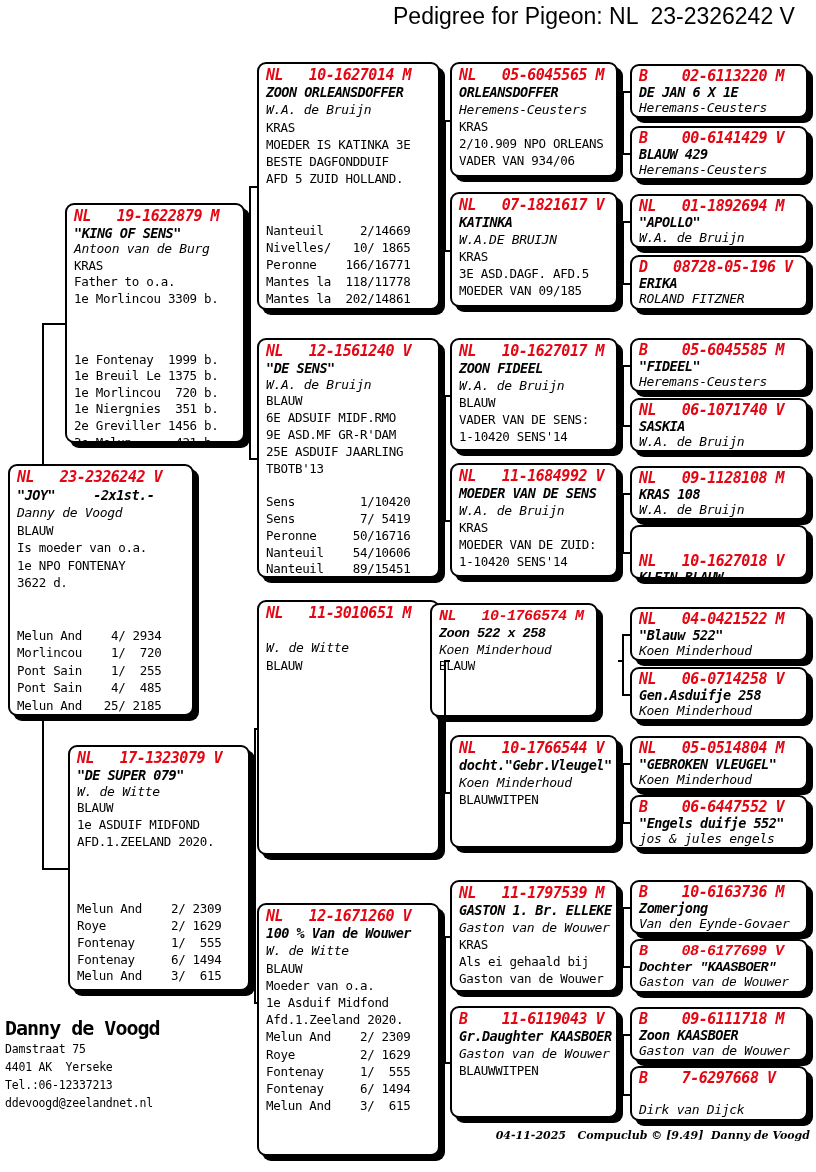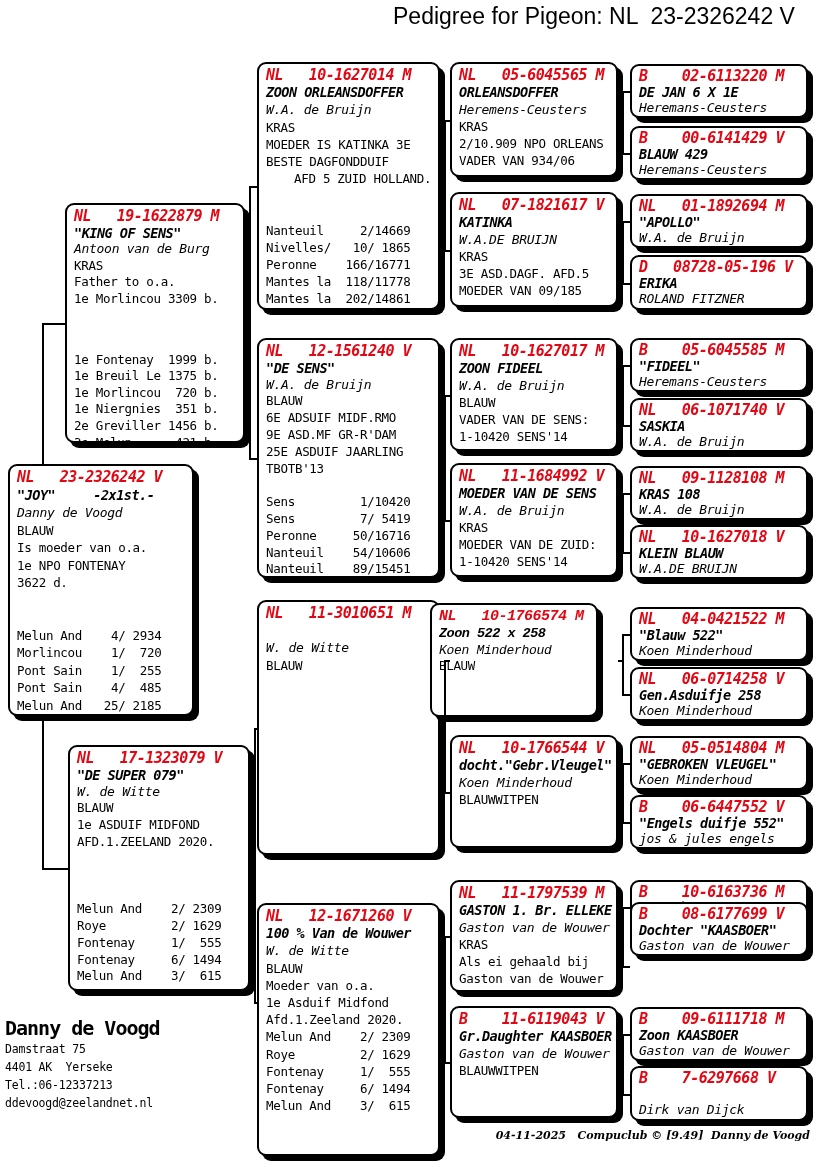--- a/index.html
+++ b/index.html
@@ -85,21 +85,21 @@
       <div class="line result" style="height: 16.8px; line-height: 16.8px;">Fontenay     6/ 1494</div>
       <div class="line result" style="height: 16.8px; line-height: 16.8px;">Melun And    3/  615</div>
     </div>
     <div class="box" style="left: 257px; top: 62px; width: 183px; height: 248px;">
       <div class="line ring" style="height: 17.2px; line-height: 17.2px;">NL   10-1627014 M</div>
       <div class="line name" style="height: 17.2px; line-height: 17.2px;">ZOON ORLEANSDOFFER</div>
       <div class="line fancier" style="height: 17.2px; line-height: 17.2px;">W.A. de Bruijn</div>
       <div class="line plain" style="height: 17.2px; line-height: 17.2px;">KRAS</div>
       <div class="line plain" style="height: 17.2px; line-height: 17.2px;">MOEDER IS KATINKA 3E</div>
       <div class="line plain" style="height: 17.2px; line-height: 17.2px;">BESTE DAGFONDDUIF</div>
-      <div class="line plain" style="height: 17.2px; line-height: 17.2px; margin-left: 28px;">AFD 5 ZUID HOLLAND.</div>
+      <div class="line plain" style="height: 17.2px; line-height: 17.2px;">AFD 5 ZUID HOLLAND.</div>
       <div class="line blank" style="height: 17.2px; line-height: 17.2px;"></div>
       <div class="line blank" style="height: 17.2px; line-height: 17.2px;"></div>
       <div class="line result" style="height: 17.2px; line-height: 17.2px;">Nanteuil     2/14669</div>
       <div class="line result" style="height: 17.2px; line-height: 17.2px;">Nivelles/   10/ 1865</div>
       <div class="line result" style="height: 17.2px; line-height: 17.2px;">Peronne    166/16771</div>
       <div class="line result" style="height: 17.2px; line-height: 17.2px;">Mantes la  118/11778</div>
       <div class="line result" style="height: 17.2px; line-height: 17.2px;">Mantes la  202/14861</div>
     </div>
     <div class="box" style="left: 257px; top: 338px; width: 183px; height: 240px;">
       <div class="line ring" style="height: 16.8px; line-height: 16.8px;">NL   12-1561240 V</div>
@@ -224,21 +224,21 @@
       <div class="line ring" style="height: 15.5px; line-height: 15.5px;">NL   06-1071740 V</div>
       <div class="line name" style="height: 15.5px; line-height: 15.5px;">SASKIA</div>
       <div class="line fancier" style="height: 15.5px; line-height: 15.5px;">W.A. de Bruijn</div>
     </div>
     <div class="box" style="left: 630px; top: 466px; width: 178px; height: 54px;">
       <div class="line ring" style="height: 15.5px; line-height: 15.5px;">NL   09-1128108 M</div>
       <div class="line name" style="height: 15.5px; line-height: 15.5px;">KRAS 108</div>
       <div class="line fancier" style="height: 15.5px; line-height: 15.5px;">W.A. de Bruijn</div>
     </div>
     <div class="box" style="left: 630px; top: 525px; width: 178px; height: 54px;">
-      <div class="line ring" style="height: 15.5px; line-height: 15.5px;">NL   10-1627018 V</div>
+      <div class="line ring" style="height: 15.5px; line-height: 15.5px; margin-top: 24px;">NL   10-1627018 V</div>
       <div class="line name" style="height: 15.5px; line-height: 15.5px;">KLEIN BLAUW</div>
       <div class="line fancier" style="height: 15.5px; line-height: 15.5px;">W.A.DE BRUIJN</div>
     </div>
     <div class="box" style="left: 630px; top: 607px; width: 178px; height: 54px;">
       <div class="line ring" style="height: 15.5px; line-height: 15.5px;">NL   04-0421522 M</div>
       <div class="line name" style="height: 15.5px; line-height: 15.5px;">"Blauw 522"</div>
       <div class="line fancier" style="height: 15.5px; line-height: 15.5px;">Koen Minderhoud</div>
     </div>
     <div class="box" style="left: 630px; top: 667px; width: 178px; height: 54px;">
       <div class="line ring" style="height: 15.5px; line-height: 15.5px;">NL   06-0714258 V</div>
@@ -253,21 +253,21 @@
     <div class="box" style="left: 630px; top: 795px; width: 178px; height: 54px;">
       <div class="line ring" style="height: 15.5px; line-height: 15.5px;">B    06-6447552 V</div>
       <div class="line name" style="height: 15.5px; line-height: 15.5px;">"Engels duifje 552"</div>
       <div class="line fancier" style="height: 15.5px; line-height: 15.5px;">jos &amp; jules engels</div>
     </div>
     <div class="box" style="left: 630px; top: 880px; width: 178px; height: 54px;">
       <div class="line ring" style="height: 15.5px; line-height: 15.5px;">B    10-6163736 M</div>
       <div class="line name" style="height: 15.5px; line-height: 15.5px;">Zomerjong</div>
       <div class="line fancier" style="height: 15.5px; line-height: 15.5px;">Van den Eynde-Govaer</div>
     </div>
-    <div class="box" style="left: 630px; top: 902px; width: 178px; height: 54px;">
+    <div class="box" style="left: 630px; top: 939px; width: 178px; height: 54px; font-family: Liberation Mono, monospace;">
       <div class="line ring" style="height: 15.5px; line-height: 15.5px;">B    08-6177699 V</div>
       <div class="line name" style="height: 15.5px; line-height: 15.5px;">Dochter "KAASBOER"</div>
       <div class="line fancier" style="height: 15.5px; line-height: 15.5px;">Gaston van de Wouwer</div>
     </div>
     <div class="box" style="left: 630px; top: 1007px; width: 178px; height: 54px;">
       <div class="line ring" style="height: 15.5px; line-height: 15.5px;">B    09-6111718 M</div>
       <div class="line name" style="height: 15.5px; line-height: 15.5px;">Zoon KAASBOER</div>
       <div class="line fancier" style="height: 15.5px; line-height: 15.5px;">Gaston van de Wouwer</div>
     </div>
     <div class="box" style="left: 630px; top: 1066px; width: 178px; height: 55px;">

